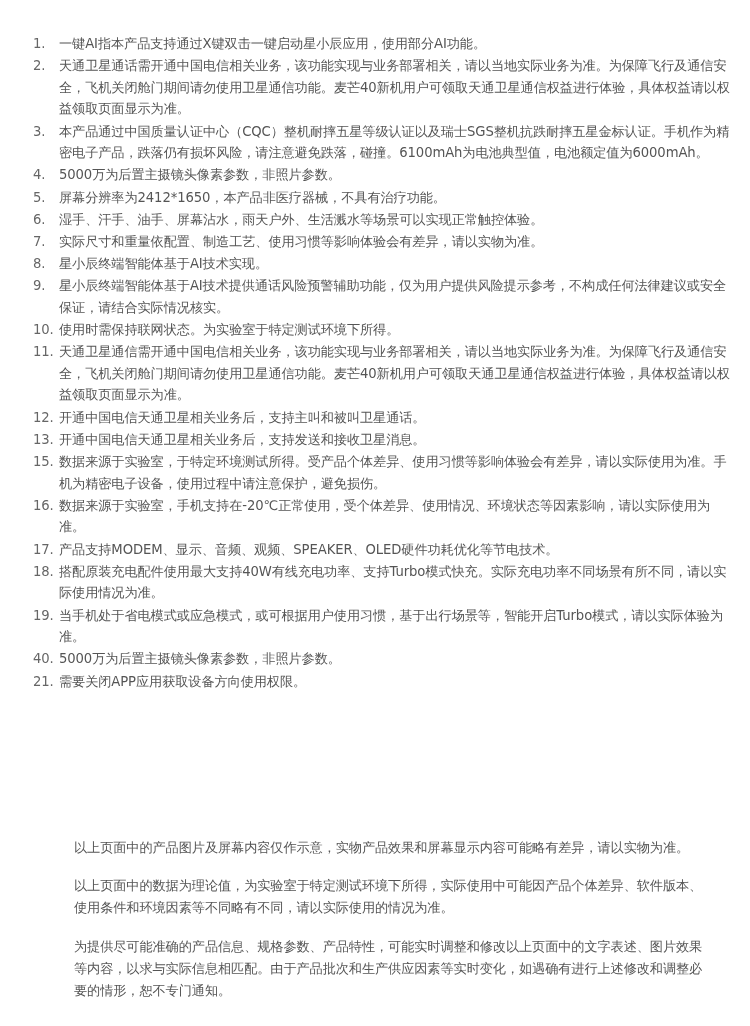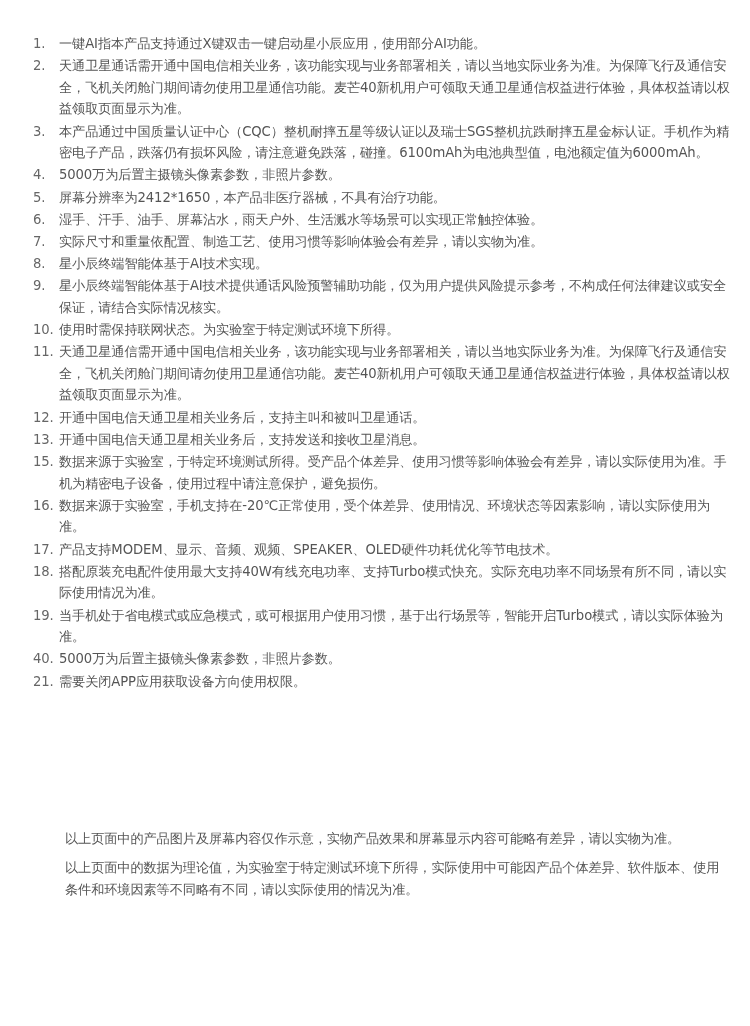--- a/index.html
+++ b/index.html
@@ -22,21 +22,21 @@
     }
     .note .num {
       position: absolute; left: 33px; top: 0;
       color: #666666;
     }
     .footer {
       position: absolute; left: 58px; top: 821px; width: 670px;
       font-size: 13.2px; line-height: 22.2px; color: #555555;
       letter-spacing: -0.1px;
     }
-    .footer p { margin: 7px; }
+    .footer p { margin: 16px; }
   </style>
 </head>
 <body>
 
 <div class="notes">
   <div class="note"><span class="num">1.</span><span>一键AI指本产品支持通过X键双击一键启动星小辰应用，使用部分AI功能。</span></div>
   <div class="note"><span class="num">2.</span><span>天通卫星通话需开通中国电信相关业务，该功能实现与业务部署相关，请以当地实际业务为准。为保障飞行及通信安全，飞机关闭舱门期间请勿使用卫星通信功能。麦芒40新机用户可领取天通卫星通信权益进行体验，具体权益请以权益领取页面显示为准。</span></div>
   <div class="note"><span class="num">3.</span><span>本产品通过中国质量认证中心（CQC）整机耐摔五星等级认证以及瑞士SGS整机抗跌耐摔五星金标认证。手机作为精密电子产品，跌落仍有损坏风险，请注意避免跌落，碰撞。6100mAh为电池典型值，电池额定值为6000mAh。</span></div>
   <div class="note"><span class="num">4.</span><span>5000万为后置主摄镜头像素参数，非照片参数。</span></div>
   <div class="note"><span class="num">5.</span><span>屏幕分辨率为2412*1650，本产品非医疗器械，不具有治疗功能。</span></div>
@@ -53,13 +53,14 @@
   <div class="note"><span class="num">17.</span><span>产品支持MODEM、显示、音频、观频、SPEAKER、OLED硬件功耗优化等节电技术。</span></div>
   <div class="note"><span class="num">18.</span><span>搭配原装充电配件使用最大支持40W有线充电功率、支持Turbo模式快充。实际充电功率不同场景有所不同，请以实际使用情况为准。</span></div>
   <div class="note"><span class="num">19.</span><span>当手机处于省电模式或应急模式，或可根据用户使用习惯，基于出行场景等，智能开启Turbo模式，请以实际体验为准。</span></div>
   <div class="note"><span class="num">40.</span><span>5000万为后置主摄镜头像素参数，非照片参数。</span></div>
   <div class="note"><span class="num">21.</span><span>需要关闭APP应用获取设备方向使用权限。</span></div>
 </div>
 
 <div class="footer">
   <p>以上页面中的产品图片及屏幕内容仅作示意，实物产品效果和屏幕显示内容可能略有差异，请以实物为准。</p>
   <p>以上页面中的数据为理论值，为实验室于特定测试环境下所得，实际使用中可能因产品个体差异、软件版本、使用条件和环境因素等不同略有不同，请以实际使用的情况为准。</p>
+  <p>为提供尽可能准确的产品信息、规格参数、产品特性，可能实时调整和修改以上页面中的文字表述、图片效果等内容，以求与实际信息相匹配。由于产品批次和生产供应因素等实时变化，如遇确有进行上述修改和调整必要的情形，恕不专门通知。</p>
 </div>
 
 </body></html>

